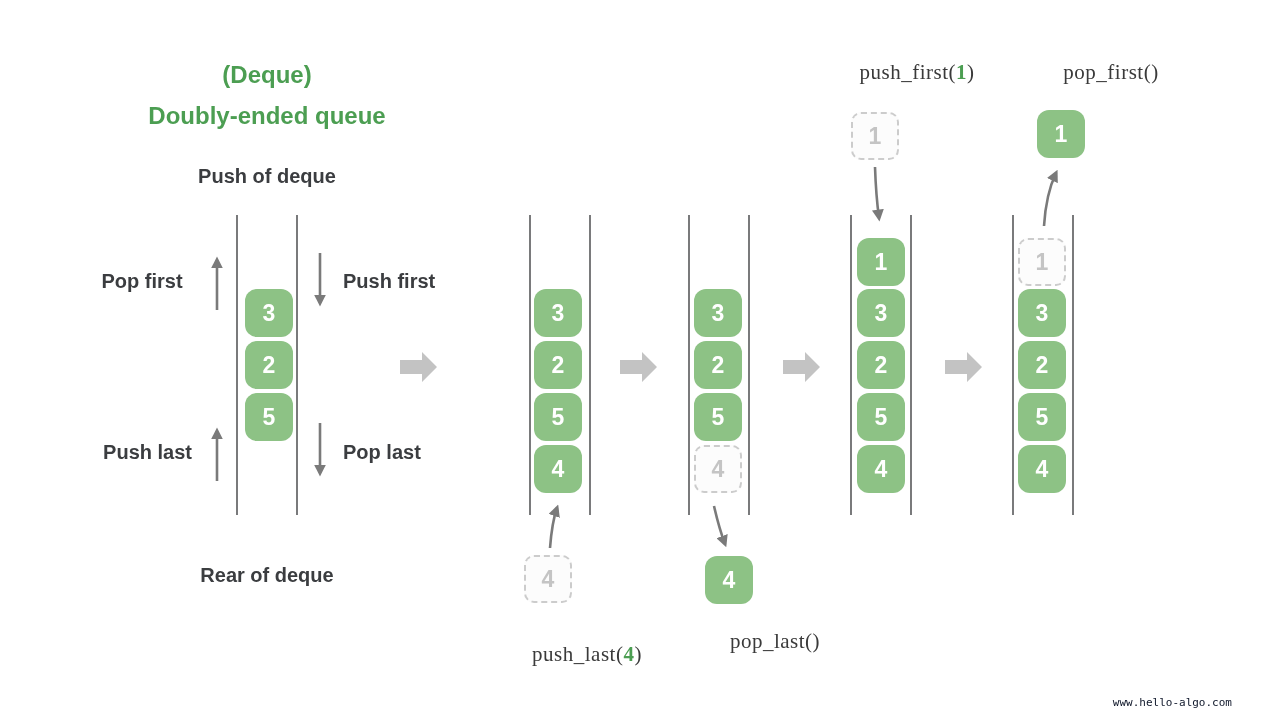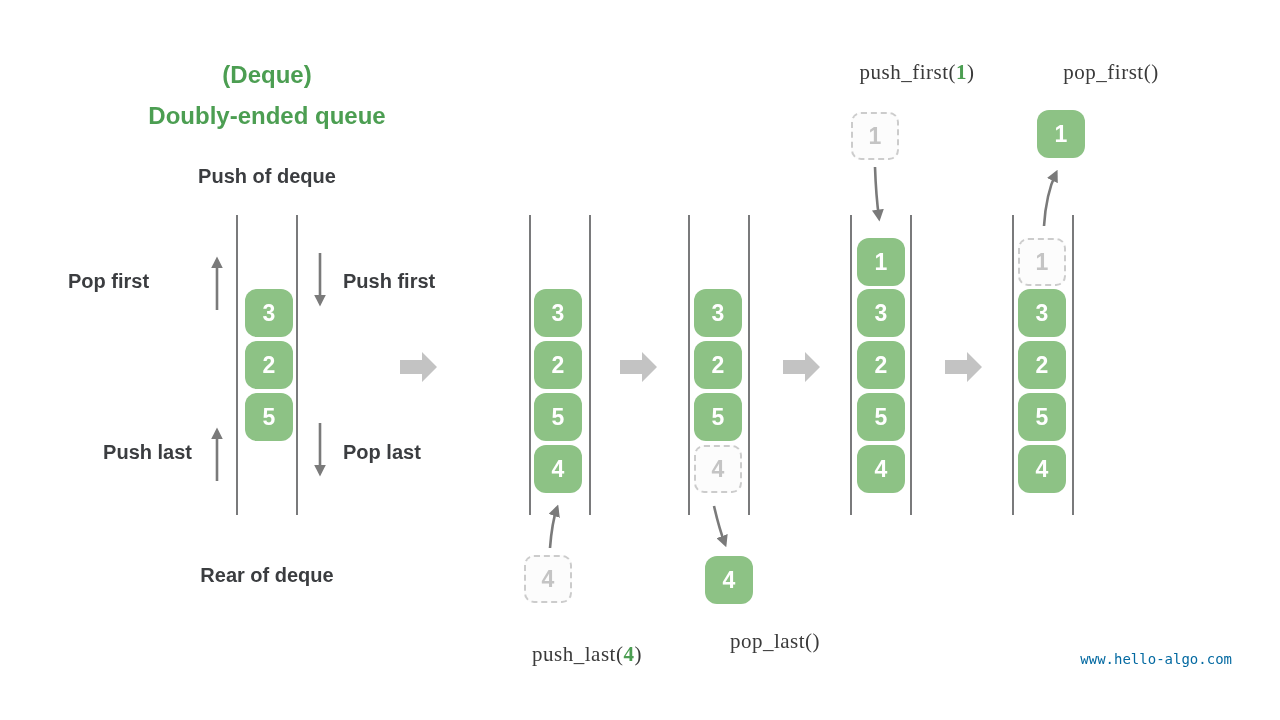--- a/index.html
+++ b/index.html
@@ -23,22 +23,22 @@
   }
   .blabel{
     position:absolute;color:#3b3d40;font-size:20px;font-weight:bold;white-space:nowrap;
   }
   .code{
     position:absolute;font-family:Liberation Serif, serif;font-size:21px;
     color:#3a3a3a;text-align:center;white-space:nowrap;letter-spacing:0.5px;
   }
   .code .arg{color:#4c9e52;font-weight:bold;}
   .watermark{
-    position:absolute;left:1032px;top:651px;width:200px;text-align:right;
-    font-family:"DejaVu Sans Mono",monospace;font-size:14px;color:#0369a1;
+    position:absolute;left:1032px;top:696px;width:200px;text-align:right;
+    font-family:"DejaVu Sans Mono",monospace;font-size:11px;color:#0f172a;
   }
 </style>
 </head>
 <body>
 
 <div id="canvas">
 
   <svg id="arrow-layer" viewBox="0 0 1280 720" xmlns="http://www.w3.org/2000/svg">
     <defs>
       <marker id="ah" viewBox="0 0 10 10" refX="7" refY="5" markerWidth="4.6" markerHeight="4.6" orient="auto">
@@ -82,21 +82,21 @@
   </svg>
 
   <div class="heading" style="left:87px;top:54px;width:360px">
     <div>(Deque)</div>
     <div>Doubly-ended queue</div>
   </div>
 
   <div class="blabel" style="left:87px;top:165px;width:360px;text-align:center">Push of deque</div>
   <div class="blabel" style="left:87px;top:564px;width:360px;text-align:center">Rear of deque</div>
 
-  <div class="blabel" style="left:68px;top:270px;width:132px;text-align:left">Pop first</div>
+  <div class="blabel" style="left:76px;top:270px;width:132px;text-align:center">Pop first</div>
   <div class="blabel" style="left:343px;top:270px">Push first</div>
   <div class="blabel" style="left:60px;top:441px;width:132px;text-align:right">Push last</div>
   <div class="blabel" style="left:343px;top:441px">Pop last</div>
 
   <div class="code" style="left:817px;top:60px;width:200px"><span>push_first(</span><span class="arg">1</span><span>)</span></div>
   <div class="code" style="left:1011px;top:60px;width:200px">pop_first()</div>
   <div class="code" style="left:487px;top:642px;width:200px"><span>push_last(</span><span class="arg">4</span><span>)</span></div>
   <div class="code" style="left:675px;top:629px;width:200px">pop_last()</div>
 
   <div class="cell" style="left:245px;top:289px">3</div>

